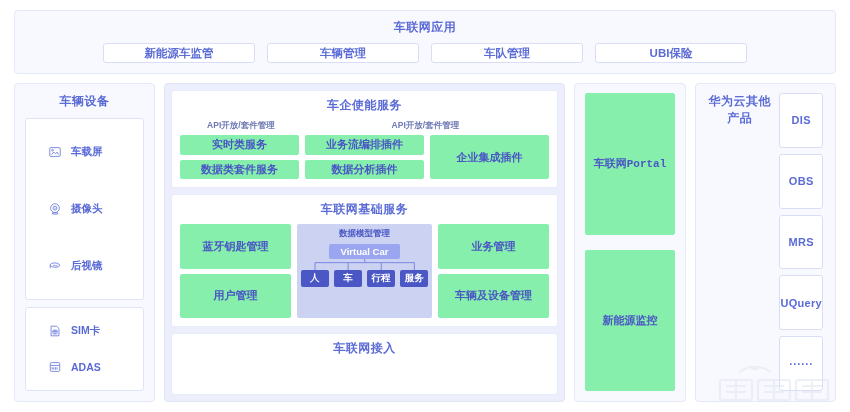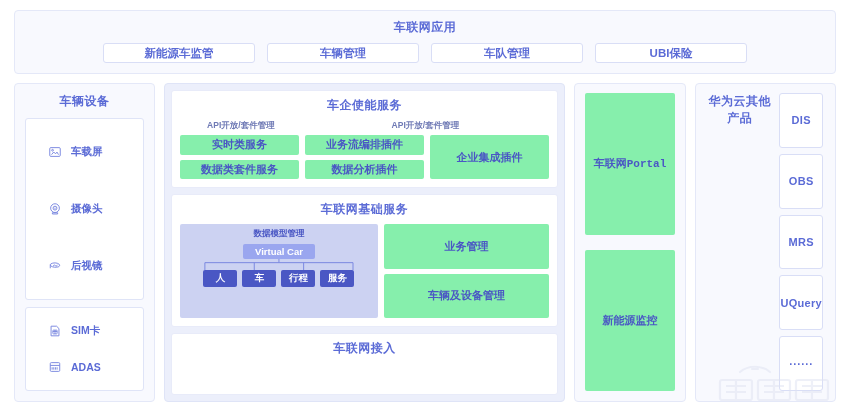--- a/index.html
+++ b/index.html
@@ -357,20 +357,24 @@
           <div class="enabling-col">
             <div class="tile tall">企业集成插件</div>
           </div>
         </div>
       </section>
 
       <section class="white-card" id="basic-card">
         <div class="panel-title">车联网基础服务</div>
         <div id="basic-grid">
 
+          <div class="basic-side">
+            <div class="tile">蓝牙钥匙管理</div>
+            <div class="tile">用户管理</div>
+          </div>
 
           <div id="model-box">
             <div id="model-title">数据模型管理</div>
             <div id="virtual-car">Virtual Car</div>
             <div id="tree-connector">
               <svg viewBox="0 0 100 12" preserveAspectRatio="none">
                 <path d="M50 0 V4 M11 4 H89 M11 4 V12 M37 4 V12 M63 4 V12 M89 4 V12" stroke="#7b88e0" stroke-width="1" fill="none" vector-effect="non-scaling-stroke"></path>
               </svg>
             </div>
             <div id="model-leaves">

